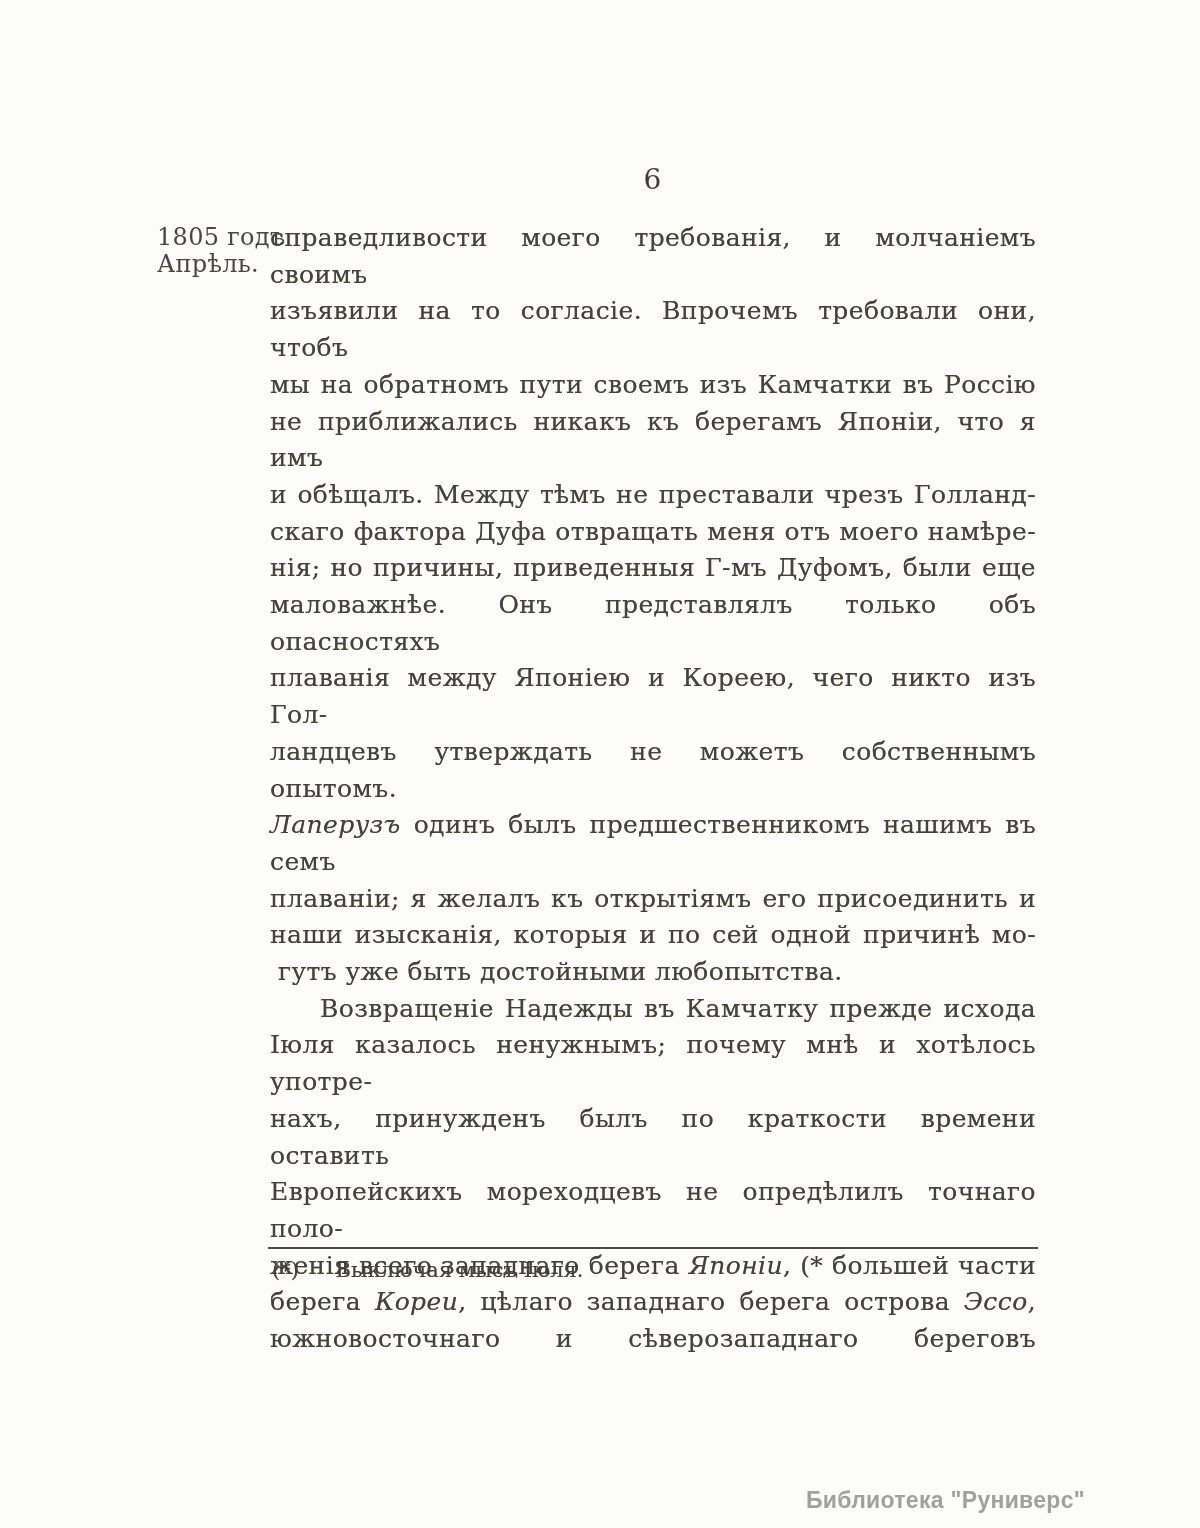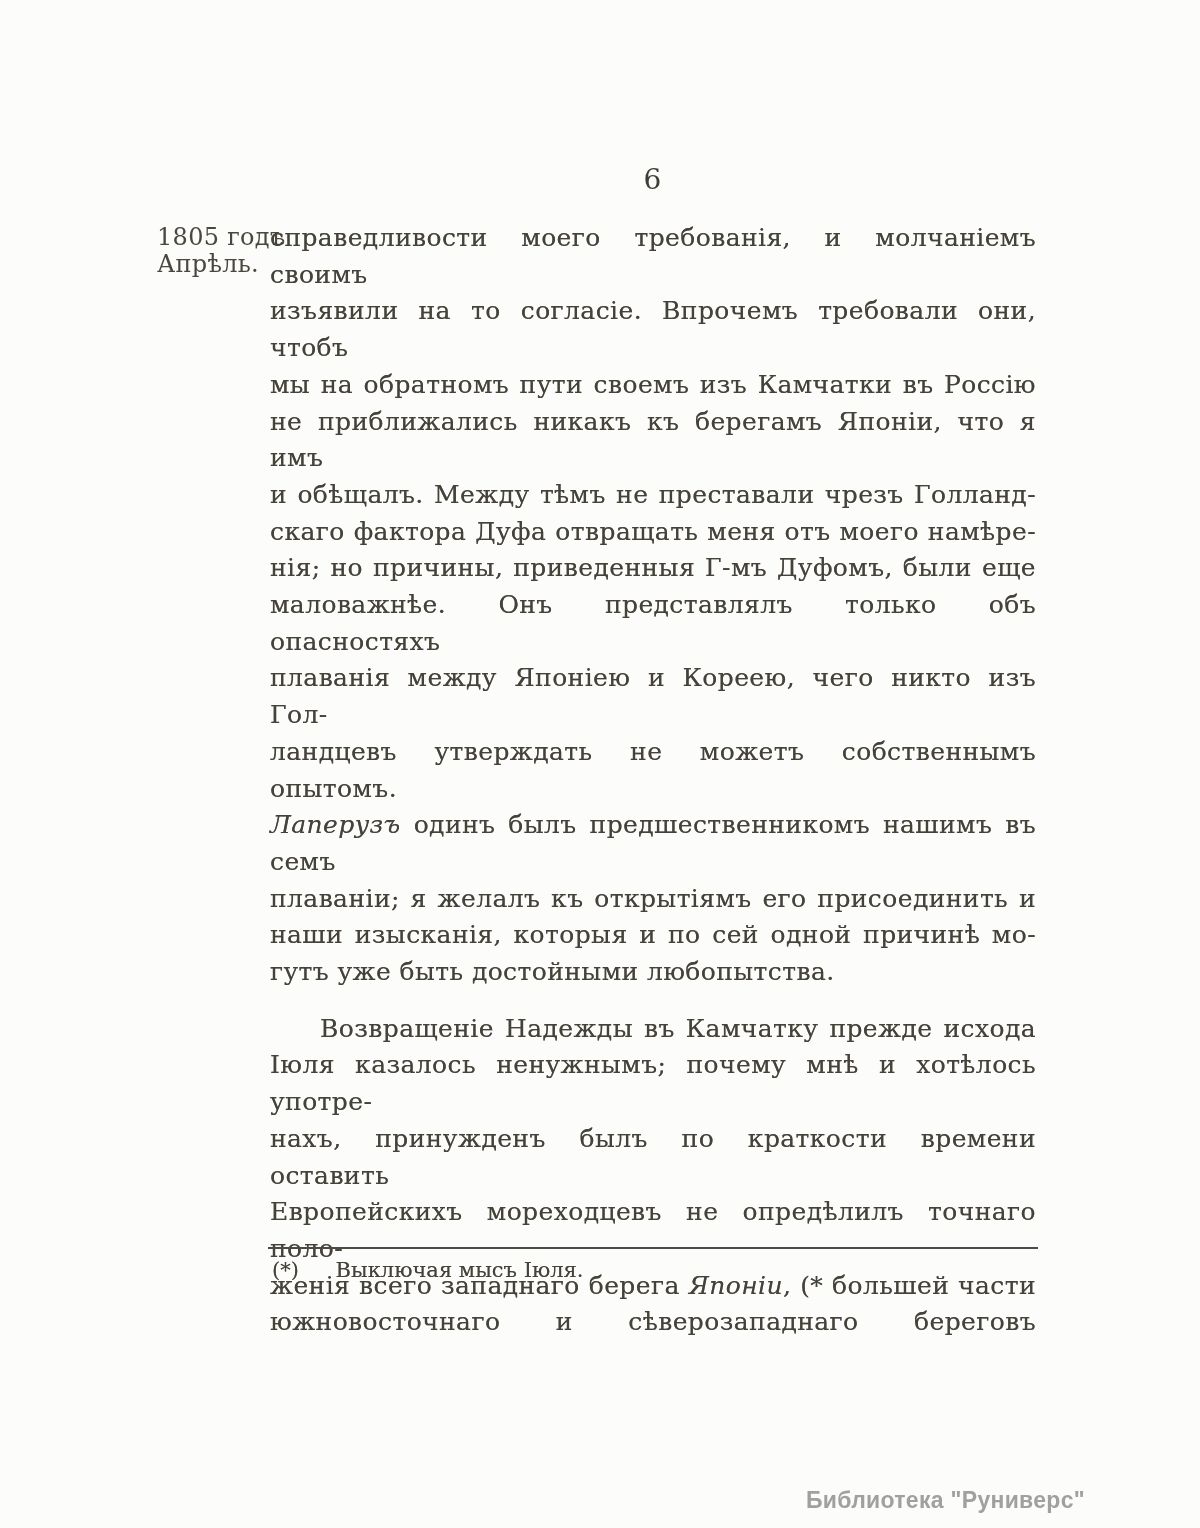--- a/index.html
+++ b/index.html
@@ -26,22 +26,22 @@
     position:absolute;left:270px;top:220px;width:766px;
     font-size:25px;line-height:36.7px;
     letter-spacing:0.4px;
     text-shadow:0 0 0.6px rgba(62,58,48,0.65);
   }
   .text-block .line{
     text-align:justify;
     text-align-last:justify;
     white-space:normal;
   }
-  .text-block .line.last{text-align-last:left;}
-  .text-block .line.indent{text-indent:50px;margin-top:20px;}
+  .text-block .line.last{text-align-last:left;margin-left:8px;}
+  .text-block .line.indent{text-indent:50px;}
   .text-block .it{font-style:italic;}
   .footnote-rule{
     position:absolute;left:268px;top:1247px;width:770px;height:2px;
     background:#4d4a42;
   }
   .footnote{
     position:absolute;left:272px;top:1258px;width:766px;
     font-size:21px;color:#45423a;
     text-shadow:0 0 0.5px rgba(62,58,48,0.6);
   }
@@ -78,20 +78,21 @@
       <div class="line"><span>ландцевъ утверждать не можетъ собственнымъ опытомъ.</span></div>
       <div class="line"><span class="it">Лаперузъ</span><span> одинъ былъ предшественникомъ нашимъ въ семъ</span></div>
       <div class="line"><span>плаваніи; я желалъ къ открытіямъ его присоединить и</span></div>
       <div class="line"><span>наши изысканія, которыя и по сей одной причинѣ мо-</span></div>
       <div class="line last"><span>гутъ уже быть достойными любопытства.</span></div>
       <div class="line indent"><span>Возвращеніе Надежды въ Камчатку прежде исхода</span></div>
       <div class="line"><span>Іюля казалось ненужнымъ; почему мнѣ и хотѣлось употре-</span></div>
       <div class="line"><span>нахъ, принужденъ былъ по краткости времени оставить</span></div>
       <div class="line"><span>Европейскихъ мореходцевъ не опредѣлилъ точнаго поло-</span></div>
       <div class="line"><span>женія всего западнаго берега </span><span class="it">Японіи</span><span>, (* большей части</span></div>
+      <div class="line"><span>берега </span><span class="it">Кореи</span><span>, цѣлаго западнаго берега острова </span><span class="it">Эссо</span><span>,</span></div>
       <div class="line"><span>южновосточнаго и сѣверозападнаго береговъ </span></div>
     </div>
 
   <div class="footnote-rule"></div>
 
   <div class="footnote">
     <span class="fn-marker">(*)</span>
     <span class="fn-text">Выключая мысъ Іюля.</span>
   </div>
 

